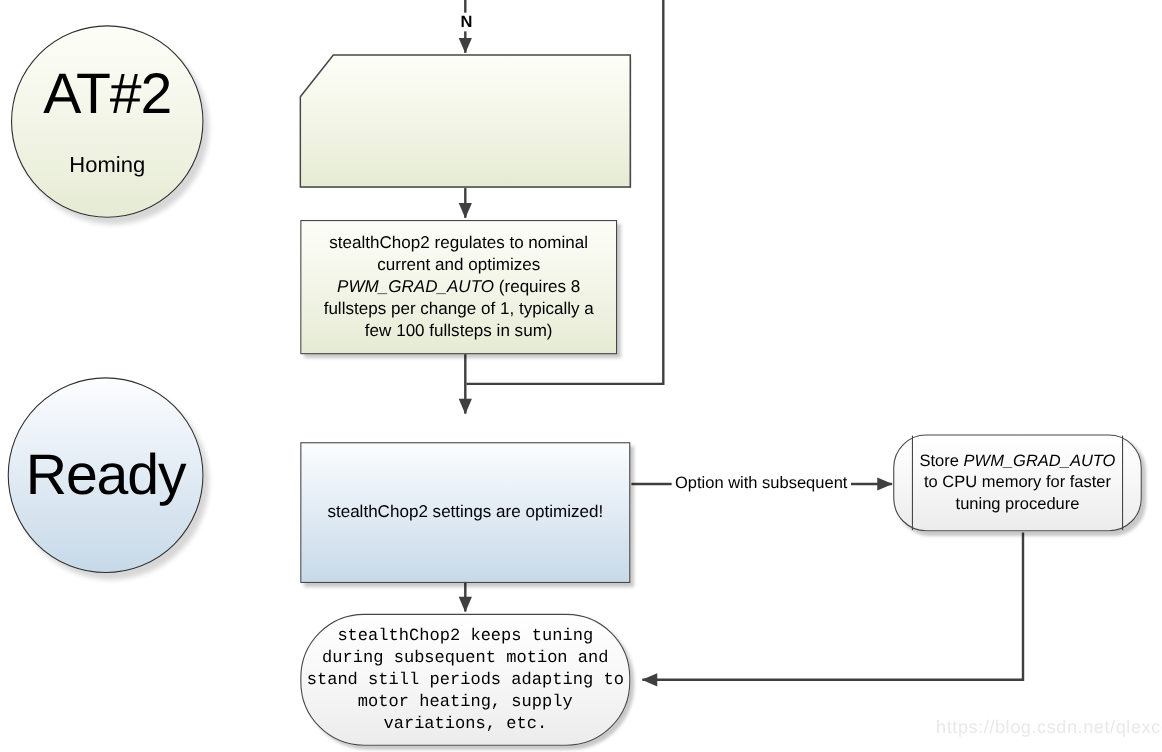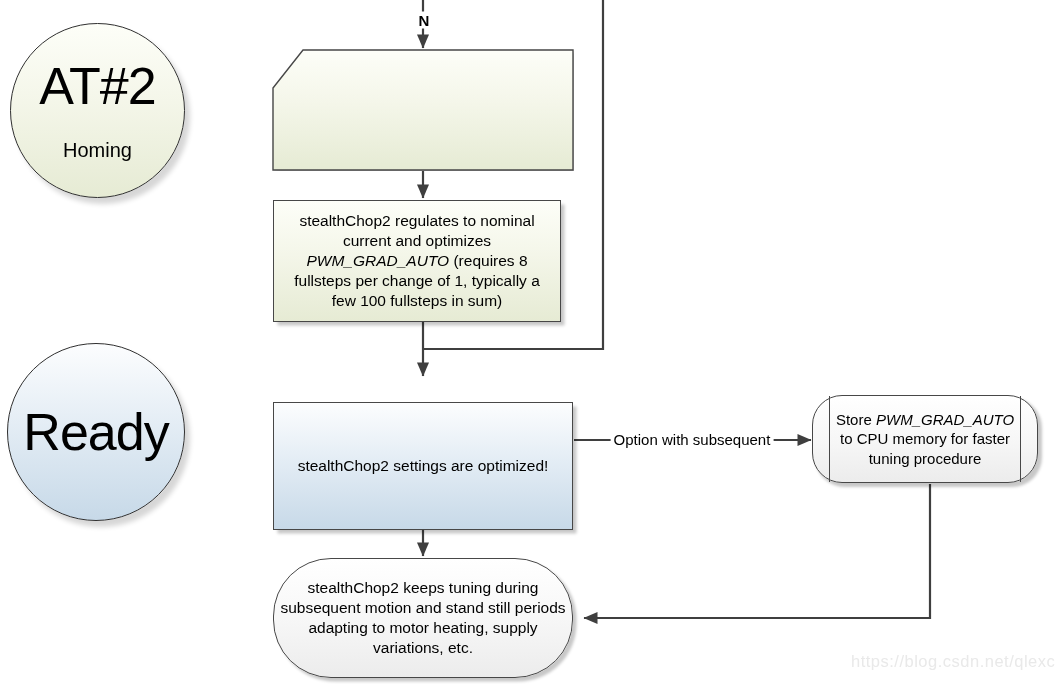--- a/index.html
+++ b/index.html
@@ -164,21 +164,21 @@
   <div class="node rectnode grad-blue" style="left:273px; top:378px; width:300px; height:128px;margin-top:24px;">
     <div class="inner-text">stealthChop2 settings are optimized!</div>
   </div>
 
   <div class="node rectnode grad-gray" style="left:812px; top:395px; width:226px; height:88px; font-size:15px;">
     <div class="predef-bar left"></div>
     <div class="predef-bar right"></div>
     <div class="inner-text" style="padding:0 20px;"><span>Store </span><span class="italic">PWM_GRAD_AUTO</span><span> to CPU memory for faster tuning procedure</span></div>
   </div>
 
-  <div class="node rectnode grad-gray terminator" style="left:273px; top:558px; width:300px; height:120px;">
+  <div class="node rectnode grad-gray terminator" style="left:273px; top:558px; width:300px; height:120px;font-family:Liberation Mono, monospace;">
     <div class="inner-text">stealthChop2 keeps tuning during subsequent motion and stand still periods adapting to motor heating, supply variations, etc.</div>
   </div>
 
   <div class="line-label n-label" style="left:424px; top:20px;">N</div>
   <div class="line-label" style="left:692px; top:439px;">Option with subsequent</div>
 
   <div class="watermark">https://blog.csdn.net/qlexcel</div>
 
 </div>
 

